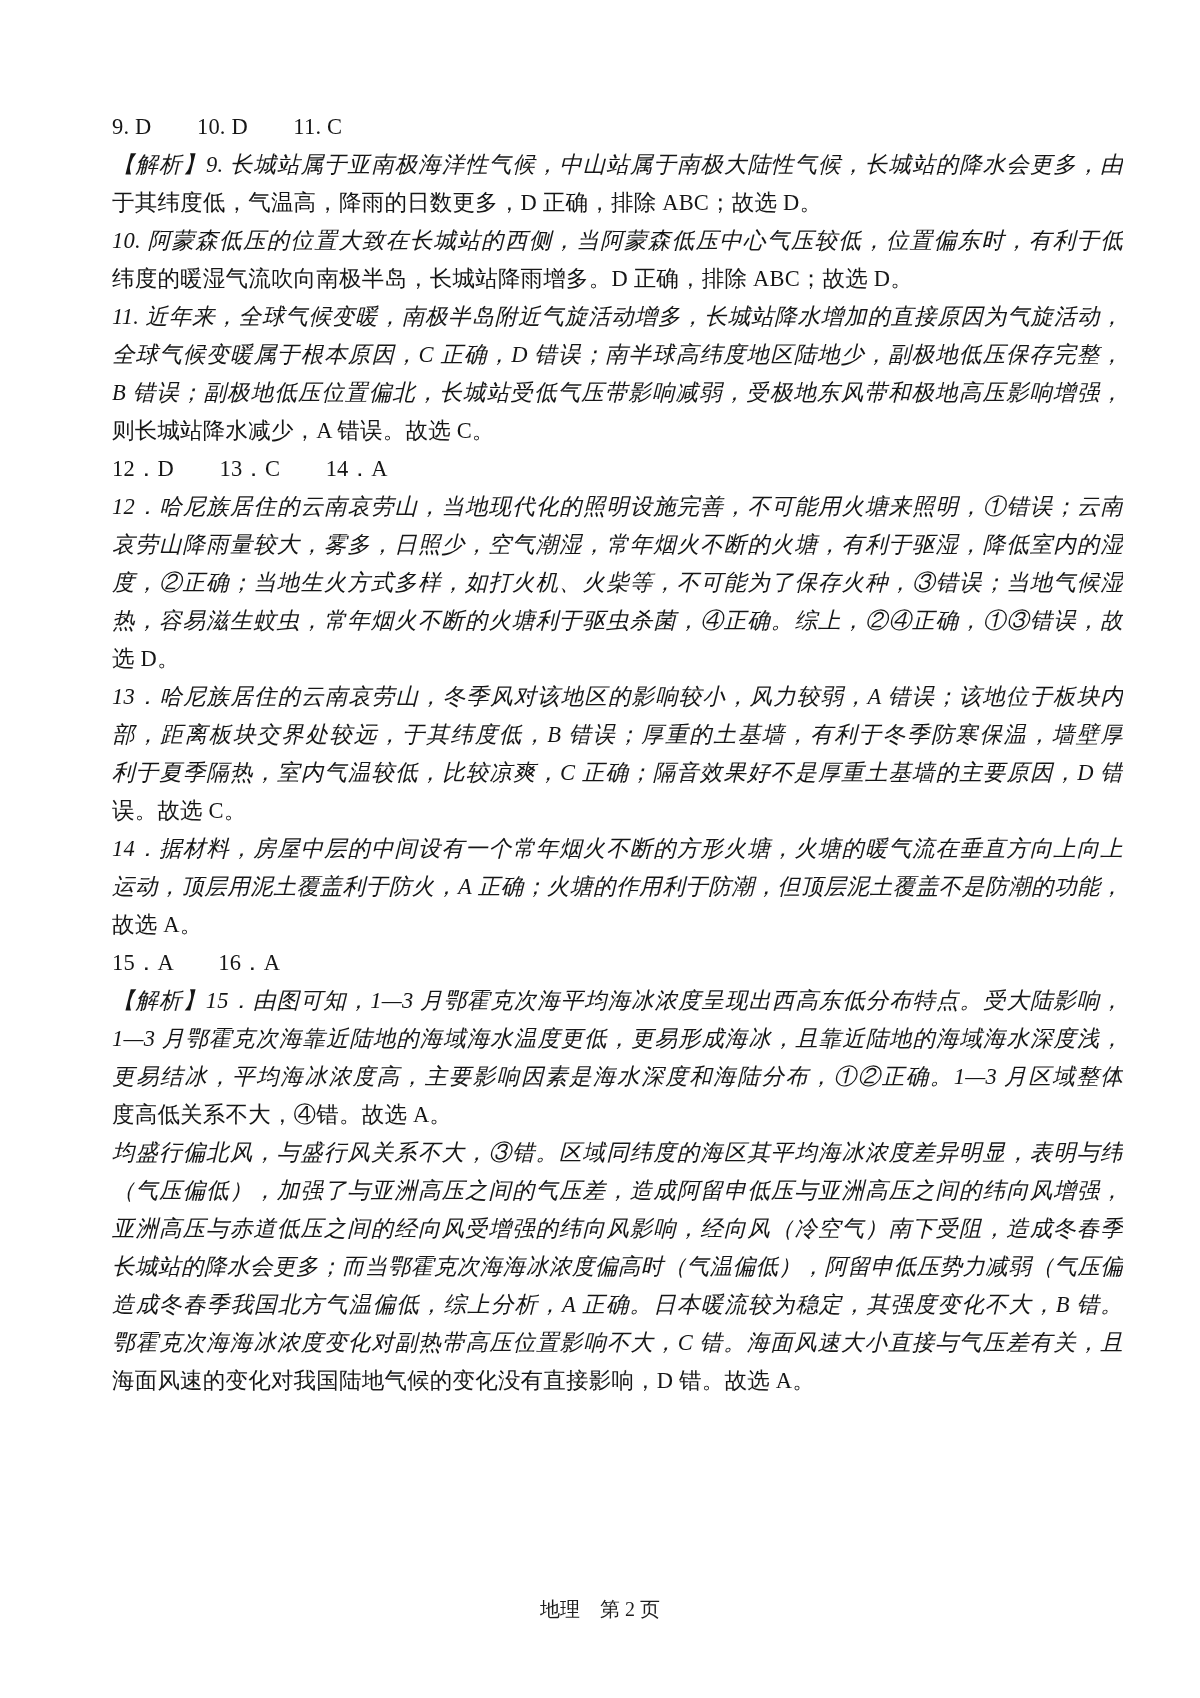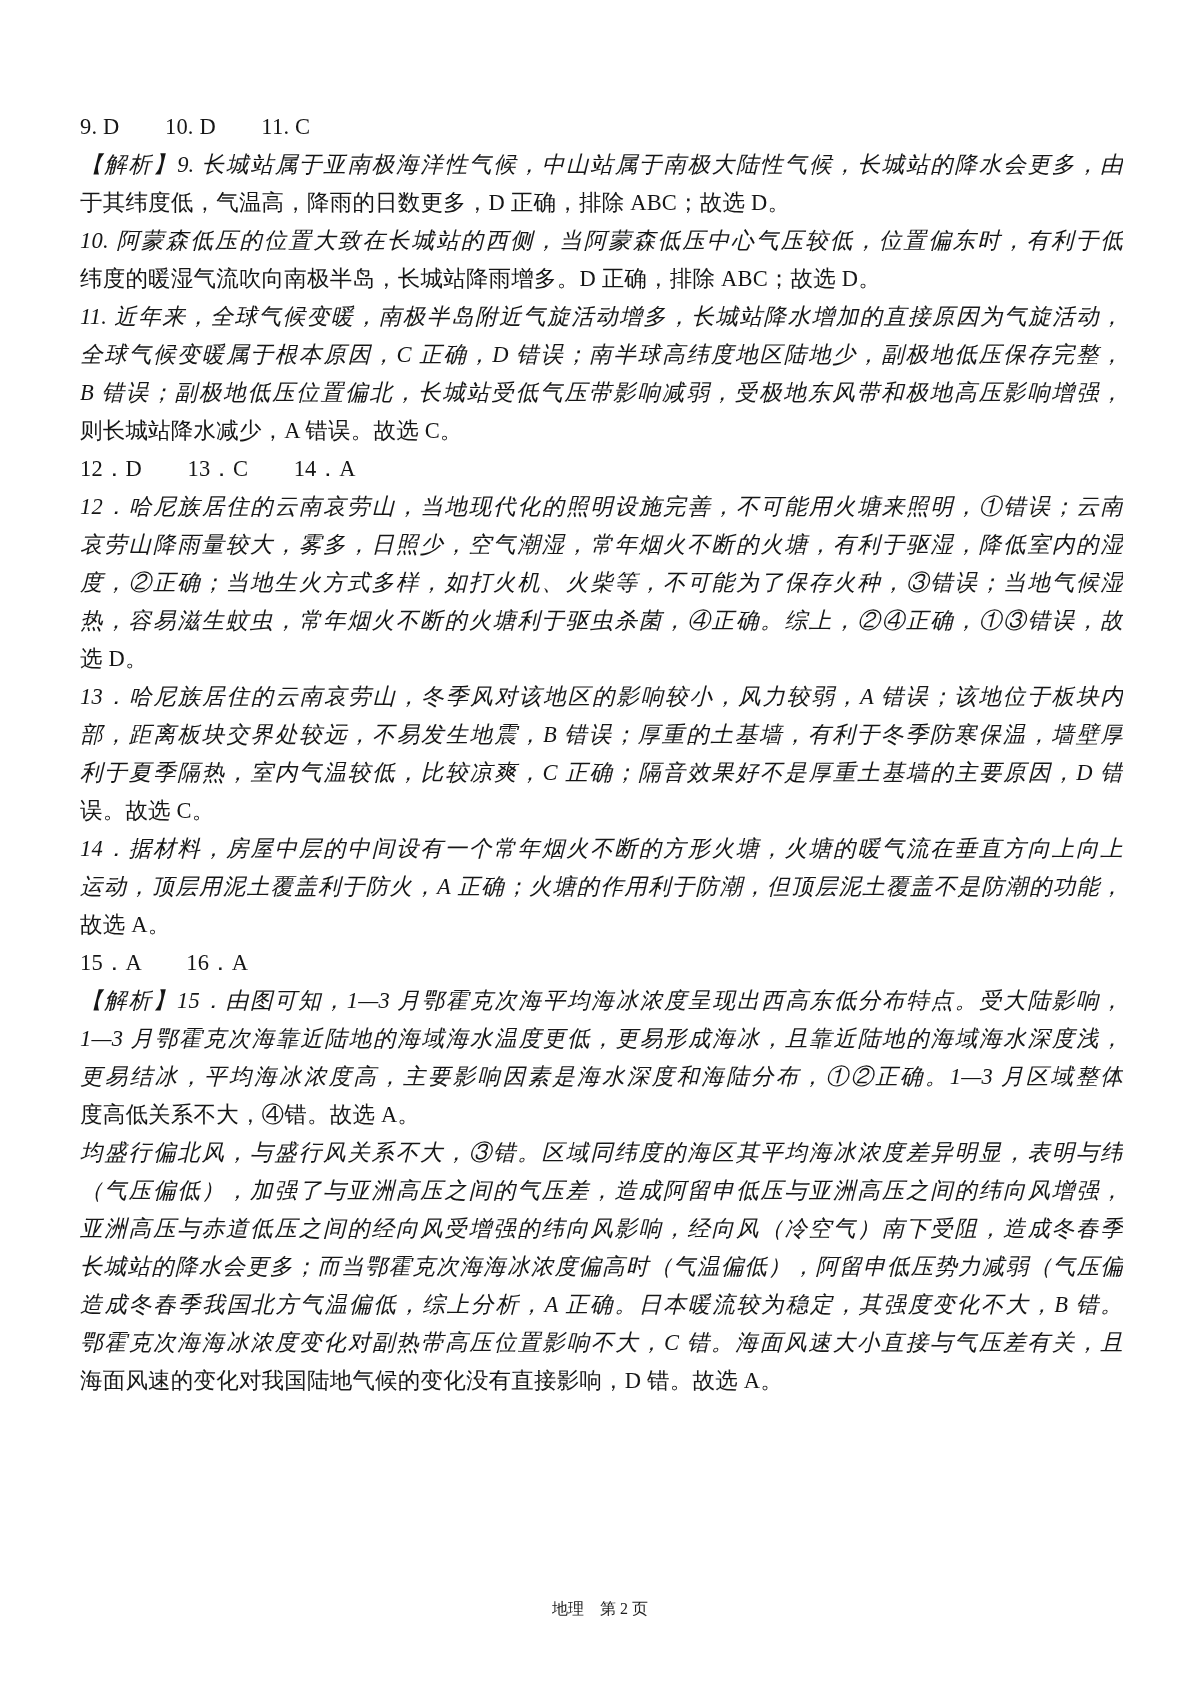--- a/index.html
+++ b/index.html
@@ -21,35 +21,36 @@
     top: 108px;
     width: 1043px;
   }
   .line {
     font-size: 22.5px;
     line-height: 38px;
     height: 38px;
     overflow: hidden;
     white-space: nowrap;
     letter-spacing: 0.2px;
+    margin-left: 32px;
   }
   .line.j {
     white-space: normal;
     text-align: justify;
     text-align-last: justify;
     word-break: break-all;
     font-style: italic;
   }
   .footer {
     position: absolute;
     top: 1594px;
     left: 0;
     width: 100%;
     text-align: center;
-    font-size: 16px;
+    font-size: 20px;
     line-height: 30px;
     color: #1c1c1c;
   }
 </style>
 </head>
 <body>
 
 <div class="doc">
     <div class="line">9. D　　10. D　　11. C</div>
     <div class="line j">【解析】9. 长城站属于亚南极海洋性气候，中山站属于南极大陆性气候，长城站的降水会更多，由</div>
@@ -60,21 +61,21 @@
     <div class="line j">全球气候变暖属于根本原因，C 正确，D 错误；南半球高纬度地区陆地少，副极地低压保存完整，</div>
     <div class="line j">B 错误；副极地低压位置偏北，长城站受低气压带影响减弱，受极地东风带和极地高压影响增强，</div>
     <div class="line">则长城站降水减少，A 错误。故选 C。</div>
     <div class="line">12．D　　13．C　　14．A</div>
     <div class="line j">12．哈尼族居住的云南哀劳山，当地现代化的照明设施完善，不可能用火塘来照明，①错误；云南</div>
     <div class="line j">哀劳山降雨量较大，雾多，日照少，空气潮湿，常年烟火不断的火塘，有利于驱湿，降低室内的湿</div>
     <div class="line j">度，②正确；当地生火方式多样，如打火机、火柴等，不可能为了保存火种，③错误；当地气候湿</div>
     <div class="line j">热，容易滋生蚊虫，常年烟火不断的火塘利于驱虫杀菌，④正确。综上，②④正确，①③错误，故</div>
     <div class="line">选 D。</div>
     <div class="line j">13．哈尼族居住的云南哀劳山，冬季风对该地区的影响较小，风力较弱，A 错误；该地位于板块内</div>
-    <div class="line j">部，距离板块交界处较远，不易发生地震，B 错误；厚重的土基墙，有利于冬季防寒保温，墙壁厚</div>
+    <div class="line j">部，距离板块交界处较远，于其纬度低，B 错误；厚重的土基墙，有利于冬季防寒保温，墙壁厚</div>
     <div class="line j">利于夏季隔热，室内气温较低，比较凉爽，C 正确；隔音效果好不是厚重土基墙的主要原因，D 错</div>
     <div class="line">误。故选 C。</div>
     <div class="line j">14．据材料，房屋中层的中间设有一个常年烟火不断的方形火塘，火塘的暖气流在垂直方向上向上</div>
     <div class="line j">运动，顶层用泥土覆盖利于防火，A 正确；火塘的作用利于防潮，但顶层泥土覆盖不是防潮的功能，</div>
     <div class="line">故选 A。</div>
     <div class="line">15．A　　16．A</div>
     <div class="line j">【解析】15．由图可知，1—3 月鄂霍克次海平均海冰浓度呈现出西高东低分布特点。受大陆影响，</div>
     <div class="line j">1—3 月鄂霍克次海靠近陆地的海域海水温度更低，更易形成海冰，且靠近陆地的海域海水深度浅，</div>
     <div class="line j">更易结冰，平均海冰浓度高，主要影响因素是海水深度和海陆分布，①②正确。1—3 月区域整体</div>
     <div class="line">度高低关系不大，④错。故选 A。</div>

